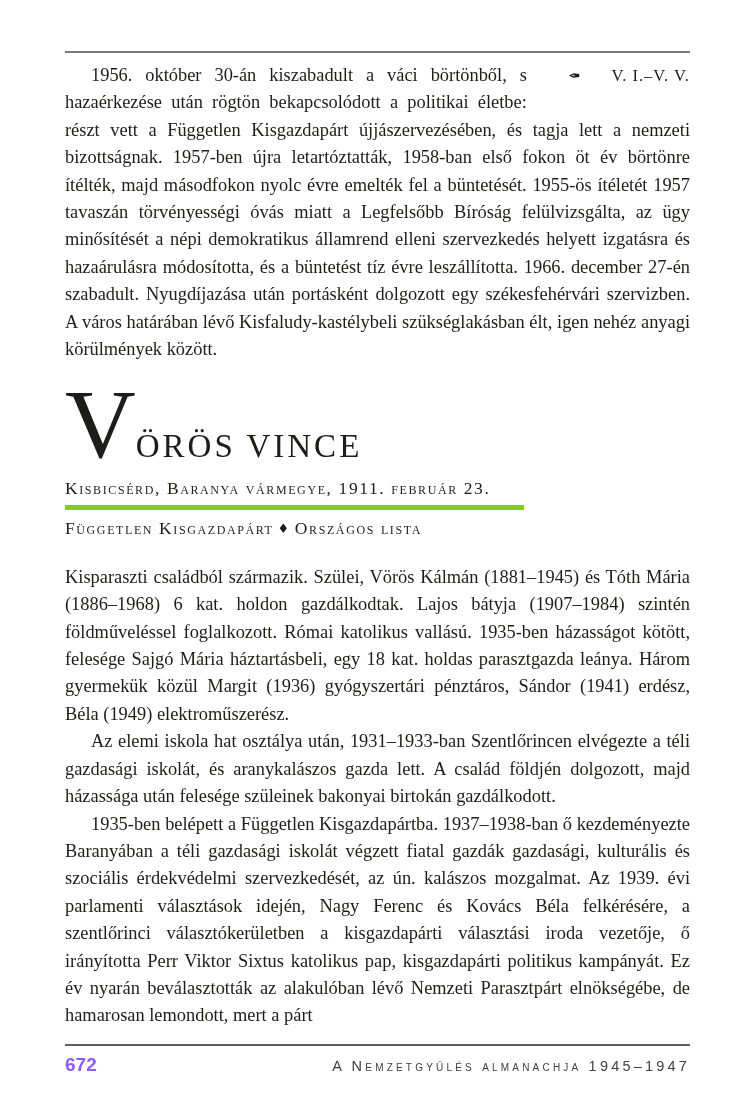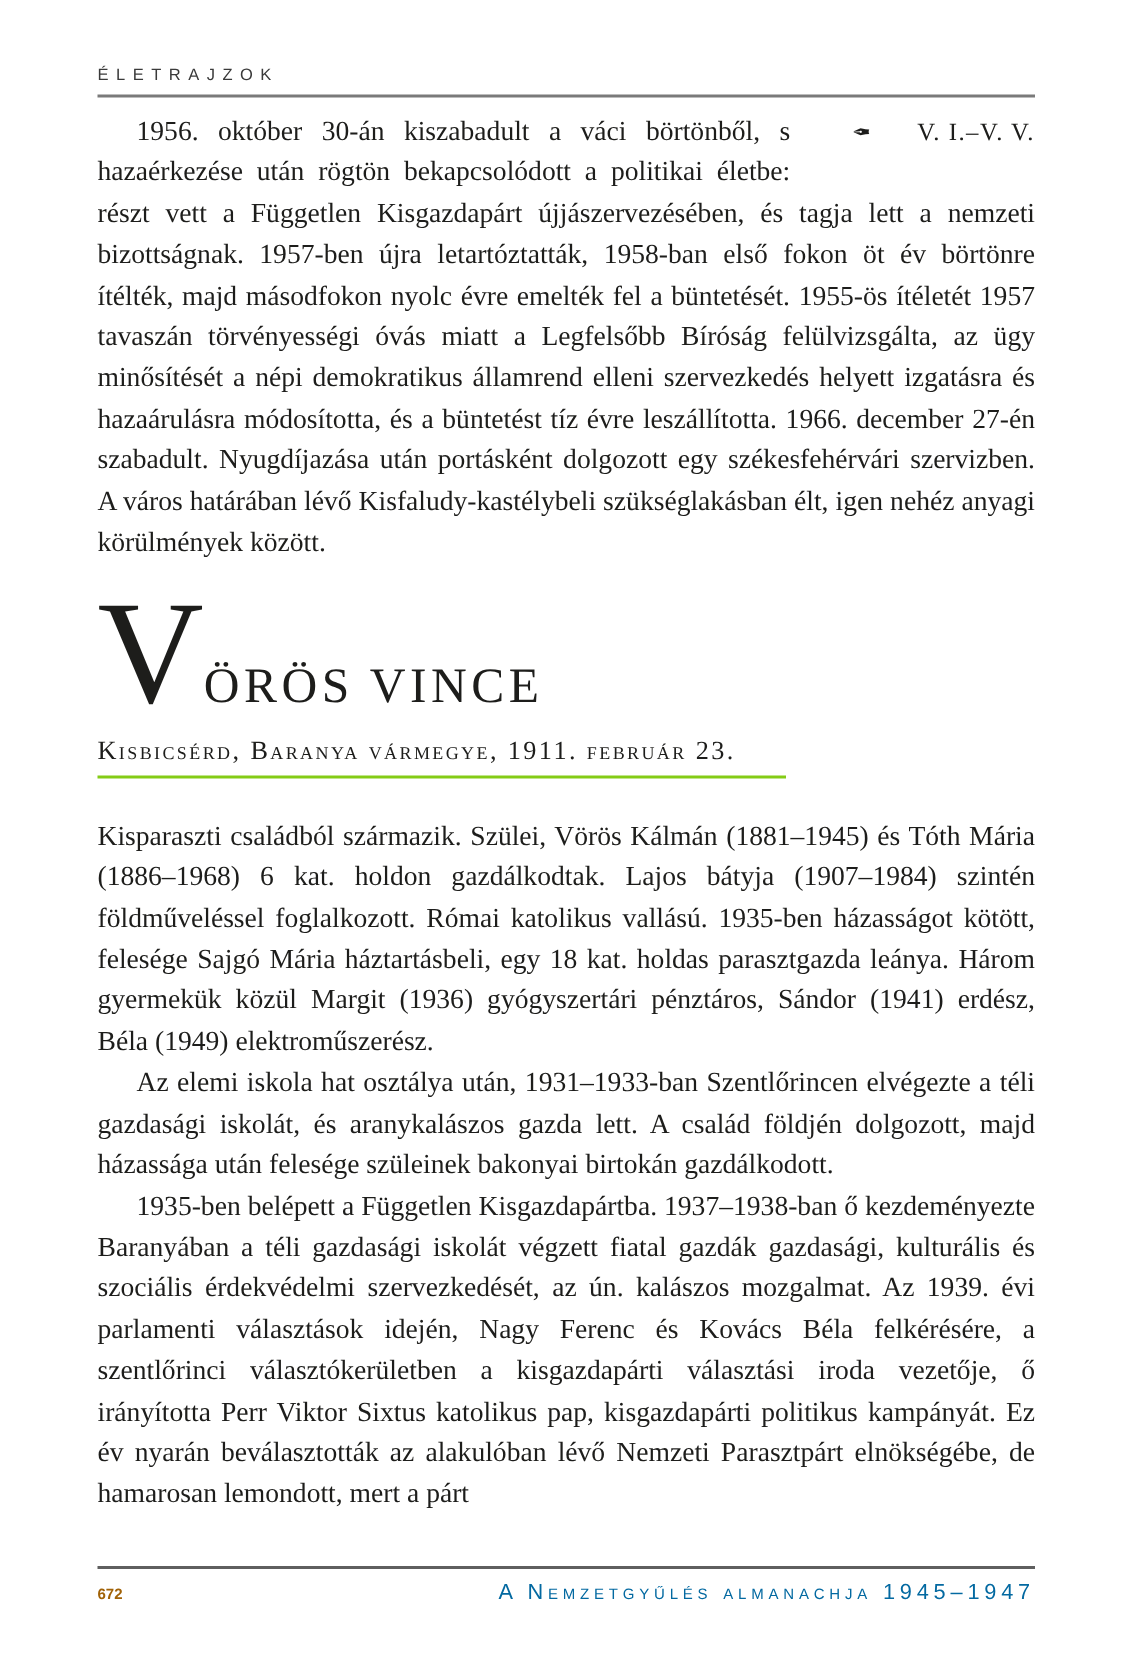--- a/index.html
+++ b/index.html
@@ -70,21 +70,21 @@
   .entry-name .rest {
     font-size: 33px;
     letter-spacing: 3px;
     margin-top: 24px;
   }
   .birth-line {
     display: inline-block;
     margin-top: 14px;
     padding-bottom: 6px;
     padding-right: 34px;
-    border-bottom: 2px solid #84cc16;
+    border-bottom: 5px solid #84cc16;
     font-variant: small-caps;
     font-size: 17.5px;
     letter-spacing: 1.6px;
   }
   .affiliation {
     margin-top: 8px;
     font-variant: small-caps;
     font-size: 17.5px;
     letter-spacing: 1.6px;
   }
@@ -109,58 +109,60 @@
     top: 1054px;
     left: 65px;
     width: 625px;
     display: flex;
     justify-content: space-between;
     align-items: baseline;
   }
   .page-number {
     font-family: "Liberation Sans", sans-serif;
     font-weight: bold;
-    font-size: 10px;
-    color: #a16207;
+    font-size: 19px;
+    color: #8b5cf6;
   }
   .running-title {
     font-family: "Liberation Sans", sans-serif;
     font-variant: small-caps;
     font-size: 14.5px;
     letter-spacing: 3.2px;
-    color: #0369a1;
+    color: #404040;
   }
 </style>
 </head>
 <body>
 
 <div class="page">
   <div class="content">
 
     <header>
-      <div class="running-head">ÉLETRAJZOK</div>
       <div class="head-rule"></div>
     </header>
 
     <section class="bodytext prev-entry">
       <p class="indent">
         <span class="signature">
           <span class="pen">✒</span><span>V. I.–V. V.</span>
         </span>
         <span>1956. október 30-án kiszabadult a váci börtönből, s hazaérkezése után rögtön bekapcsolódott a politikai életbe: részt vett a Független Kisgazdapárt újjászervezésében, és tagja lett a nemzeti bizottságnak. 1957-ben újra letartóztatták, 1958-ban első fokon öt év börtönre ítélték, majd másodfokon nyolc évre emelték fel a büntetését. 1955-ös ítéletét 1957 tavaszán törvényességi óvás miatt a Legfelsőbb Bíróság felülvizsgálta, az ügy minősítését a népi demokratikus államrend elleni szervezkedés helyett izgatásra és hazaárulásra módosította, és a büntetést tíz évre leszállította. 1966. december 27-én szabadult. Nyugdíjazása után portásként dolgozott egy székesfehérvári szervizben. A város határában lévő Kisfaludy-kastélybeli szükséglakásban élt, igen nehéz anyagi körülmények között.</span>
       </p>
     </section>
 
     <section class="entry-heading">
       <h1 class="entry-name">
         <span class="initial">V</span><span class="rest">ÖRÖS VINCE</span>
       </h1>
       <div>
         <span class="birth-line">Kisbicsérd, Baranya vármegye, 1911. február 23.</span>
       </div>
+      <div class="affiliation">
+        <span>Független Kisgazdapárt</span><span class="diamond">♦</span><span>Országos lista</span>
+      </div>
     </section>
 
     <section class="bodytext bio">
       <p class="noindent">Kisparaszti családból származik. Szülei, Vörös Kálmán (1881–1945) és Tóth Mária (1886–1968) 6 kat. holdon gazdálkodtak. Lajos bátyja (1907–1984) szintén földműveléssel foglalkozott. Római katolikus vallású. 1935-ben házasságot kötött, felesége Sajgó Mária háztartásbeli, egy 18 kat. holdas parasztgazda leánya. Három gyermekük közül Margit (1936) gyógyszertári pénztáros, Sándor (1941) erdész, Béla (1949) elektroműszerész.</p>
       <p class="indent">Az elemi iskola hat osztálya után, 1931–1933-ban Szentlőrincen elvégezte a téli gazdasági iskolát, és aranykalászos gazda lett. A család földjén dolgozott, majd házassága után felesége szüleinek bakonyai birtokán gazdálkodott.</p>
       <p class="indent">1935-ben belépett a Független Kisgazdapártba. 1937–1938-ban ő kezdeményezte Baranyában a téli gazdasági iskolát végzett fiatal gazdák gazdasági, kulturális és szociális érdekvédelmi szervezkedését, az ún. kalászos mozgalmat. Az 1939. évi parlamenti választások idején, Nagy Ferenc és Kovács Béla felkérésére, a szentlőrinci választókerületben a kisgazdapárti választási iroda vezetője, ő irányította Perr Viktor Sixtus katolikus pap, kisgazdapárti politikus kampányát. Ez év nyarán beválasztották az alakulóban lévő Nemzeti Parasztpárt elnökségébe, de hamarosan lemondott, mert a párt</p>
     </section>
 
   </div>
 

